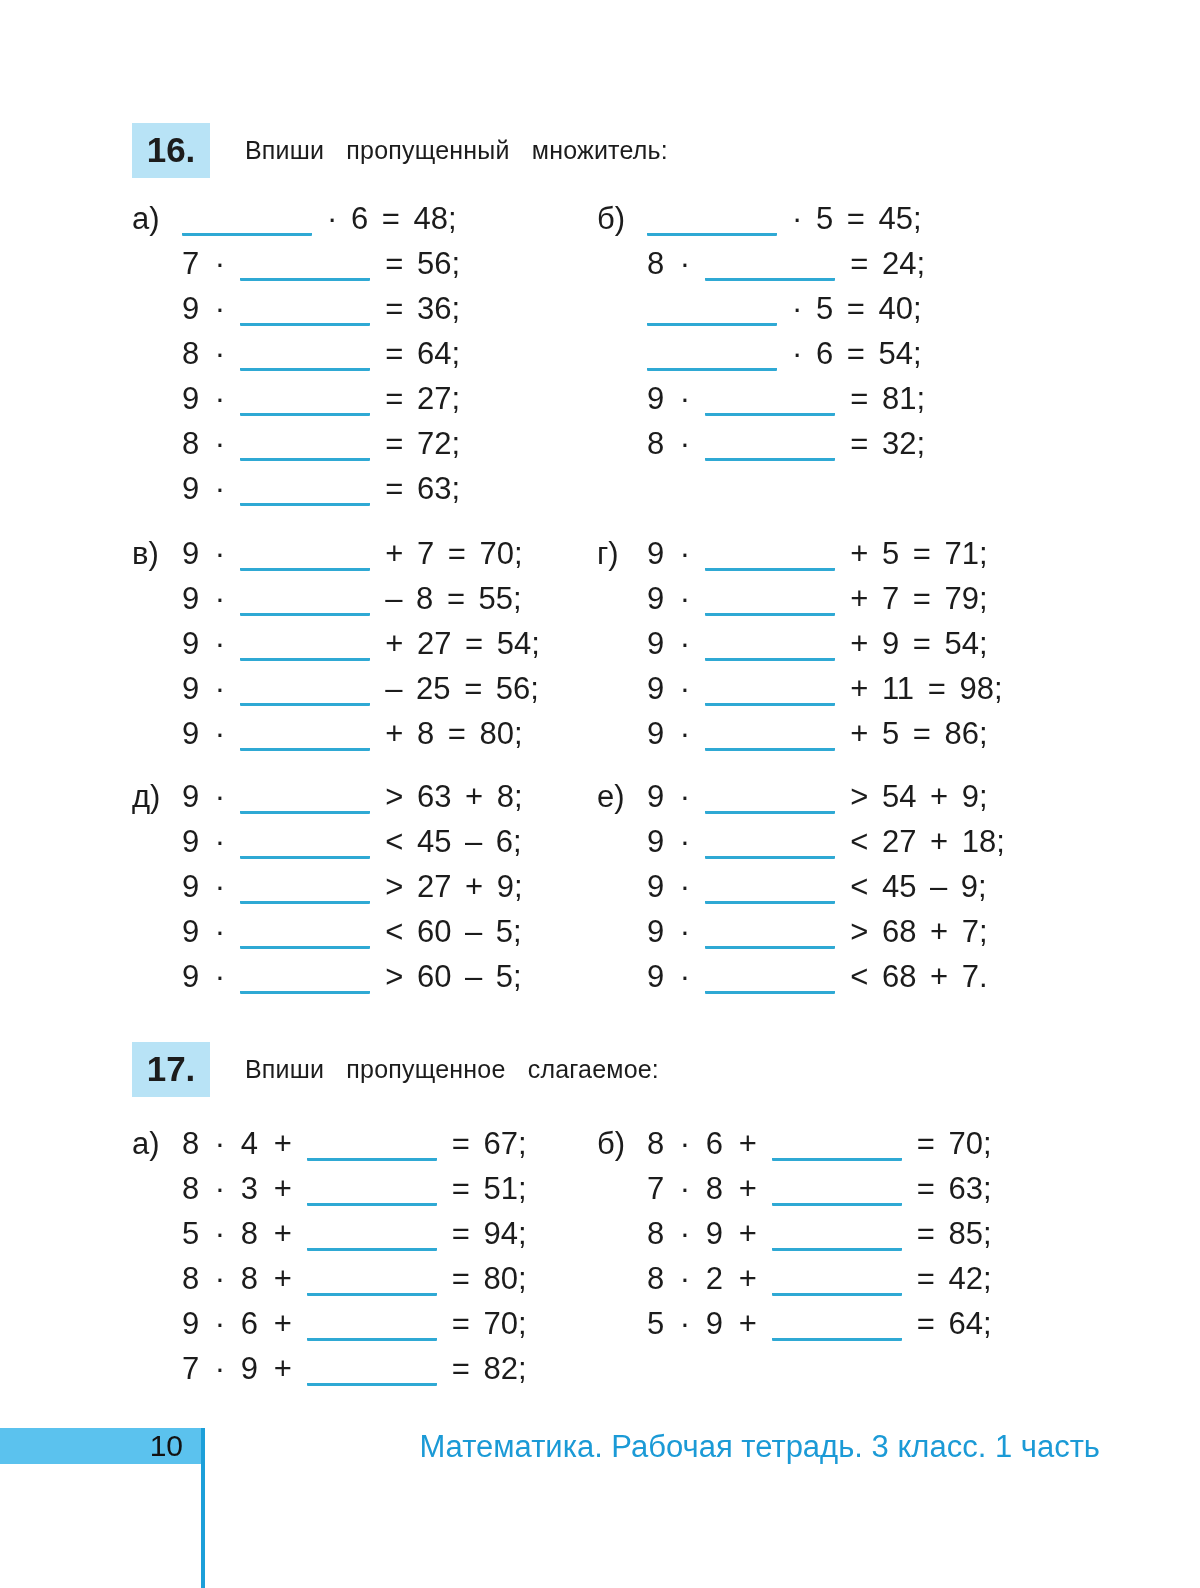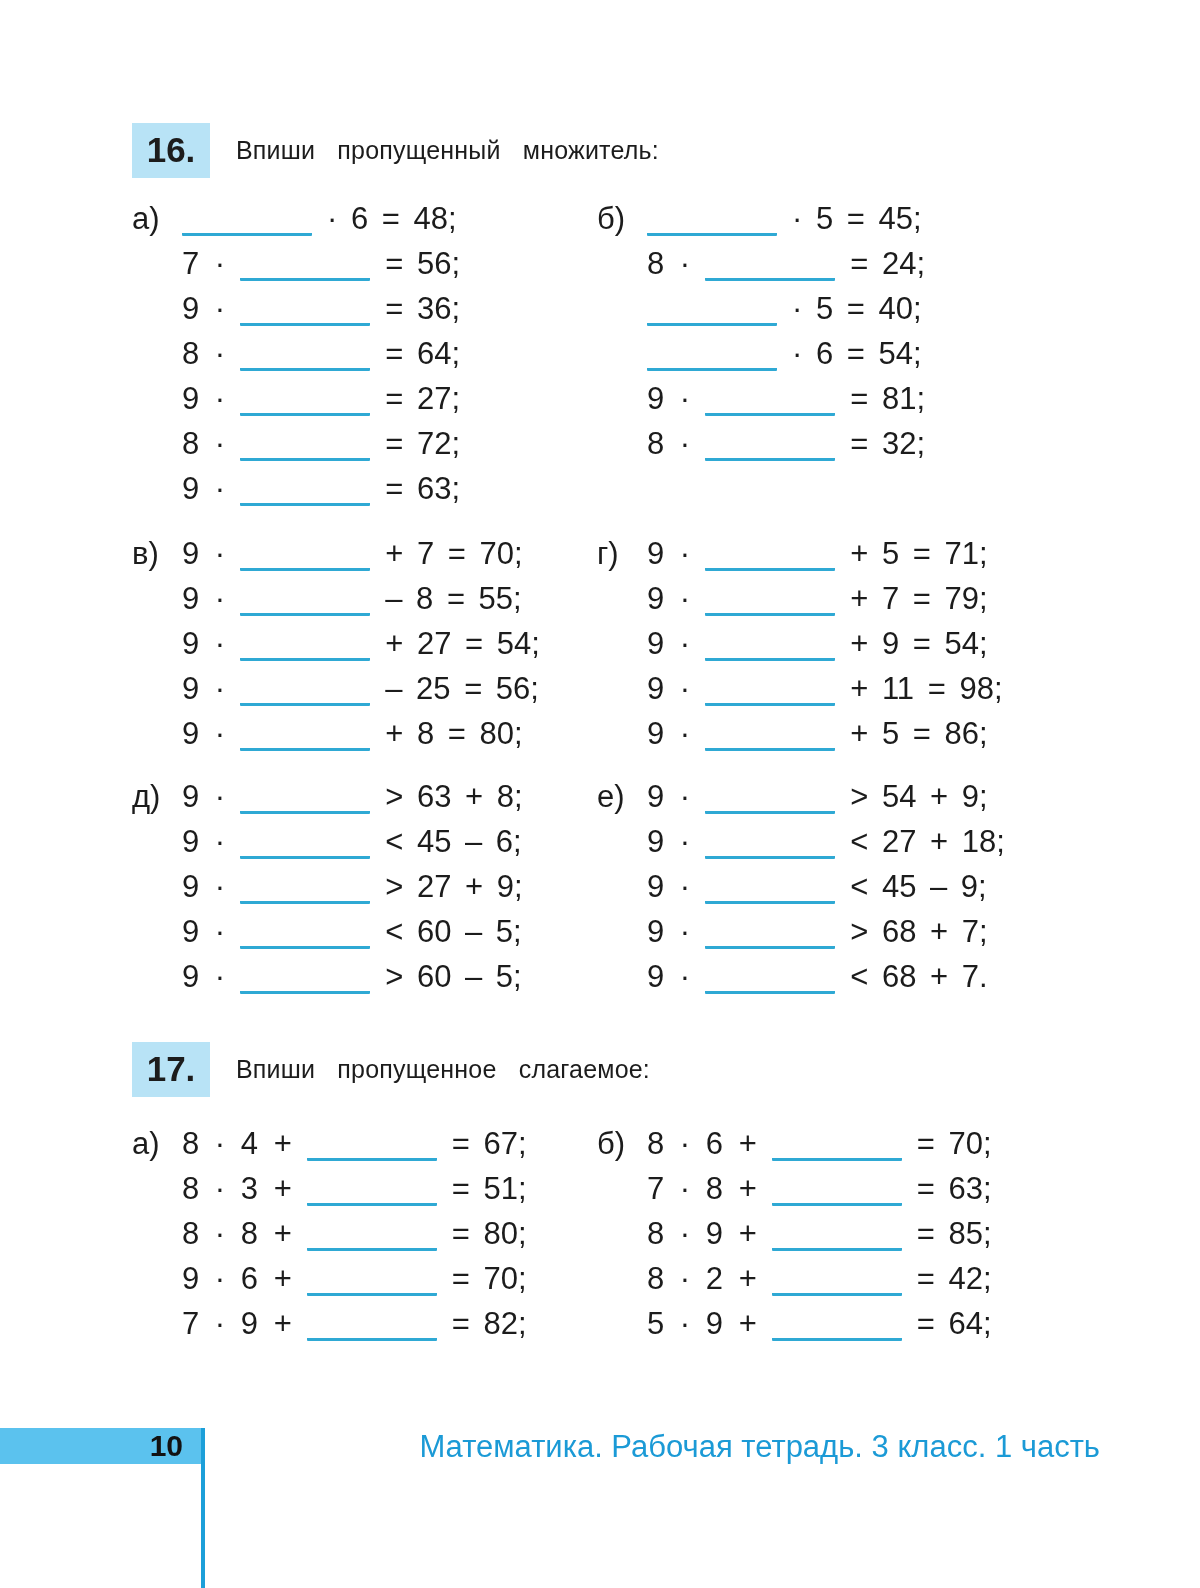--- a/index.html
+++ b/index.html
@@ -5,21 +5,21 @@
   html,body{margin:0;padding:0;background:#ffffff;}
   .page{
     position:relative;
     width:1200px;height:1588px;
     background:#ffffff;
     font-family:"Liberation Sans","DejaVu Sans",sans-serif;
     color:var(--text,#1c1c1c);
     overflow:hidden;
   }
   .content{padding-left:132px;padding-top:122px;}
-  .task-header{display:flex;align-items:center;gap:26px;height:56px;}
+  .task-header{display:flex;align-items:center;gap:35px;height:56px;}
   .task-num{
     display:flex;align-items:center;justify-content:center;
     min-width:78px;height:55px;box-sizing:border-box;padding:0 10px;
     font-size:35px;font-weight:bold;
     background:var(--badge-bg,#b8e3f6);
   }
   .task-title{font-size:25px;word-spacing:15px;letter-spacing:.2px;}
   .band{display:grid;grid-template-columns:465px 1fr;}
   .band-1{margin-top:18px;}
   .band-2{margin-top:20px;}
@@ -34,21 +34,21 @@
     border-bottom:3px solid var(--blank-line,#2fa9d4);
     position:relative;top:7px;border-radius:1px;
   }
   .post{white-space:pre;margin-left:15px;}
   .footer{position:absolute;left:0;top:1428px;width:1200px;height:160px;}
   .page-band{
     position:absolute;left:0;top:0;width:205px;height:36px;
     background:var(--band-bg,#5bc2ee);
     display:flex;align-items:center;justify-content:flex-end;
     padding-right:22px;box-sizing:border-box;
-    font-size:30px;font-weight:bold;color:#121212;
+    font-size:30px;font-weight:normal;color:#121212;
   }
   .vline{
     position:absolute;left:201px;top:0;width:4px;height:160px;
     background:var(--vline,#1c9fd9);
   }
   .book-title{
     position:absolute;right:100px;top:1px;
     font-size:31px;color:var(--footer-text,#1b9ad6);
   }
 </style>
@@ -326,20 +326,26 @@
     <span class="post">= 67;</span>
   </div>
 
   <div class="row">
     <span class="lbl"></span>
     <span class="pre">8 · 3 +</span>
     <span class="blank"></span>
     <span class="post">= 51;</span>
   </div>
 
+  <div class="row">
+    <span class="lbl"></span>
+    <span class="pre">5 · 8 +</span>
+    <span class="blank"></span>
+    <span class="post">= 94;</span>
+  </div>
 
   <div class="row">
     <span class="lbl"></span>
     <span class="pre">8 · 8 +</span>
     <span class="blank"></span>
     <span class="post">= 80;</span>
   </div>
 
   <div class="row">
     <span class="lbl"></span>

